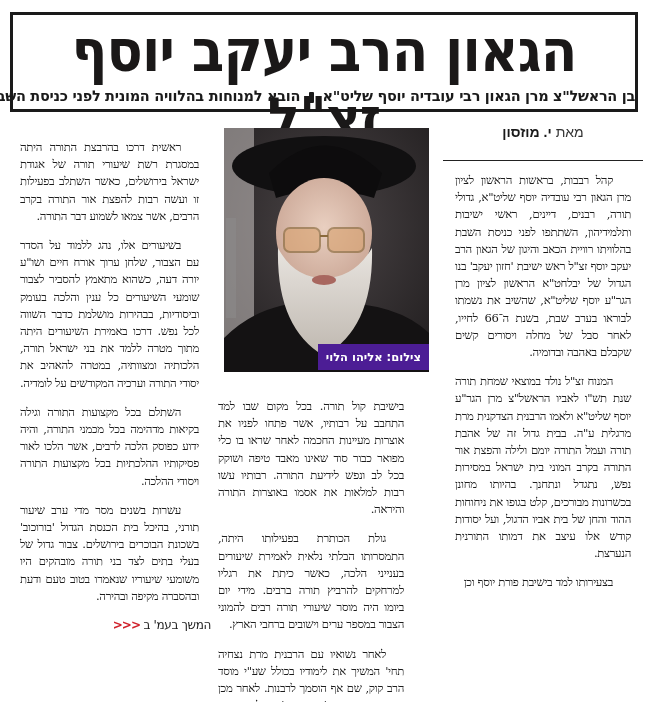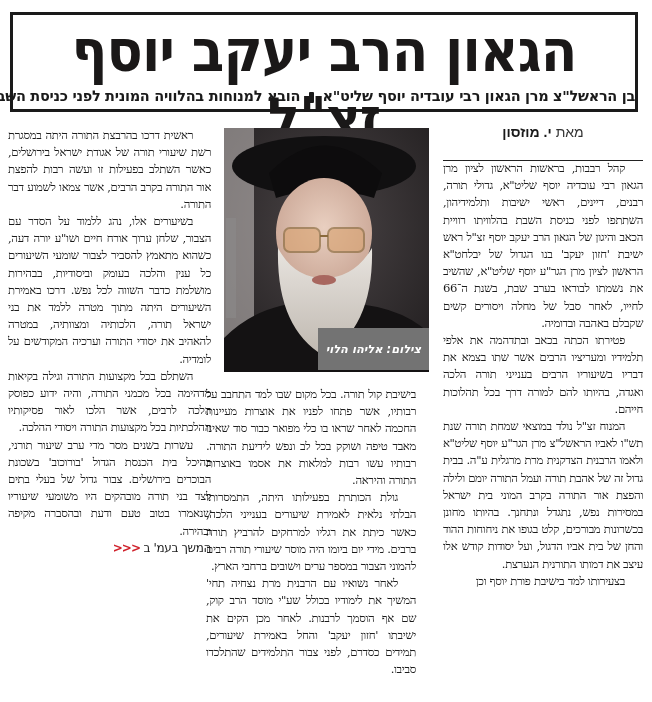--- a/index.html
+++ b/index.html
@@ -6,33 +6,33 @@
   body { width:652px; height:702px; overflow:hidden; position:relative; font-family:"DejaVu Serif", serif; color:#1a1a1a; }
   .frame { position:absolute; left:10px; top:12px; width:628px; height:100px; border:3px solid #1a1a1a; box-sizing:border-box; background:#fff; }
   .headline { position:absolute; left:0; right:0; top:2px; text-align:center; direction:rtl;
     font-family:"DejaVu Sans", sans-serif; font-weight:bold; font-size:58px; line-height:68px;
     letter-spacing:-1px; transform:scaleX(0.92); color:#1a1818; }
   .subhead { position:absolute; left:0; right:0; top:72px; text-align:center; direction:rtl;
     font-family:"DejaVu Sans", sans-serif; font-weight:bold; font-size:14.5px; line-height:18px; white-space:nowrap; letter-spacing:-0.3px; }
   .sep-box { display:inline-block; width:5px; height:11px; background:#1a1a1a; vertical-align:middle; margin:0 4px; border-radius:1px; }
   .col { position:absolute; direction:rtl; text-align:justify; text-align-last:right;
     font-family:"DejaVu Serif", serif; font-size:11.6px; line-height:17.2px; color:#1c1c1c; letter-spacing:-0.35px; }
-  .col p { margin:0; }
+  .col p { margin:12px; }
   .col p.indent { text-indent:18px; }
   .col-right { left:443px; top:160px; width:200px; }
   .col-mid { left:206px; top:386px; width:210px; }
   .col-left { left:8px; top:127px; width:203px; }
   .byline { position:absolute; left:443px; top:122px; width:200px; text-align:center; direction:rtl;
     font-family:Liberation Sans, sans-serif; font-size:14px; line-height:20px; padding-bottom:18px; border-bottom:1.5px solid #222; }
   .byline .pre { font-weight:normal; color:#333; }
   .byline .name { font-weight:bold; }
   .photo { position:absolute; left:224px; top:128px; width:205px; height:244px; overflow:hidden;
     background:#2a2627; }
-  .caption { position:absolute; right:0; bottom:2px; background:#737373; color:#fff; direction:rtl;
-    font-family:"DejaVu Sans", sans-serif; font-weight:bold; font-size:11.5px; line-height:18px; padding:12px 8px;font-style:italic; }
+  .caption { position:absolute; right:0; bottom:2px; background:#4c1d95; color:#fff; direction:rtl;
+    font-family:"DejaVu Sans", sans-serif; font-weight:bold; font-size:11.5px; line-height:18px; padding:4px 8px; }
   .cont { direction:rtl; font-family:"DejaVu Sans", sans-serif; font-size:12px; }
   .cont .arrows { color:#d0212b; font-weight:bold; letter-spacing:-1px; }
 </style>
 </head>
 <body>
 
 <div class="frame">
   <div class="headline">הגאון הרב יעקב יוסף זצ"ל</div>
   <div class="subhead">
     <span>בן הראשל"צ מרן הגאון רבי עובדיה יוסף שליט"א</span>
@@ -41,21 +41,20 @@
   </div>
 </div>
 
 <div class="byline">
   <span class="pre">מאת</span>
   <span class="name">י. מוזסון</span>
 </div>
 
 <div class="col col-right">
   <p class="indent">קהל רבבות, בראשות הראשון לציון מרן הגאון רבי עובדיה יוסף שליט"א, גדולי תורה, רבנים, דיינים, ראשי ישיבות ותלמידיהון, השתתפו לפני כניסת השבת בהלוויתו רוויית הכאב והיגון של הגאון הרב יעקב יוסף זצ"ל ראש ישיבת 'חזון יעקב' בנו הגדול של יבלחט"א הראשון לציון מרן הגר"ע יוסף שליט"א, שהשיב את נשמתו לבוראו בערב שבת, בשנת ה־66 לחייו, לאחר סבל של מחלה ויסורים קשים שקבלם באהבה ובדומיה.</p>
-  <p class="indent">פטירתו הכתה בכאב ובתדהמה את אלפי תלמידיו ומעריציו הרבים אשר שתו בצמא את דבריו בשיעוריו הרבים בענייני תורה הלכה ואגדה, בהיותו להם למורה דרך בכל תהלוכות חייהם.</p>
   <p class="indent">המנוח זצ"ל נולד במוצאי שמחת תורה שנת תש"ו לאביו הראשל"צ מרן הגר"ע יוסף שליט"א ולאמו הרבנית הצדקנית מרת מרגלית ע"ה. בבית גדול זה של אהבת תורה ועמל התורה יומם ולילה והפצת אור התורה בקרב המוני בית ישראל במסירות נפש, נתגדל ונתחנך. בהיותו מחונן בכשרונות מבורכים, קלט בגופו את ניחוחות ההוד והחן של בית אביו הדגול, ועל יסודות קודש אלו עיצב את דמותו התורנית הנערצת.</p>
   <p class="indent">בצעירותו למד בישיבת פורת יוסף וכן</p>
 </div>
 
 <div class="photo">
   <svg width="205" height="244" viewBox="0 0 205 244">
     <defs>
       <radialGradient id="bg" cx="0.5" cy="0.4" r="0.8">
         <stop offset="0" stop-color="#4a4446"></stop>
         <stop offset="1" stop-color="#1e1b1c"></stop>

